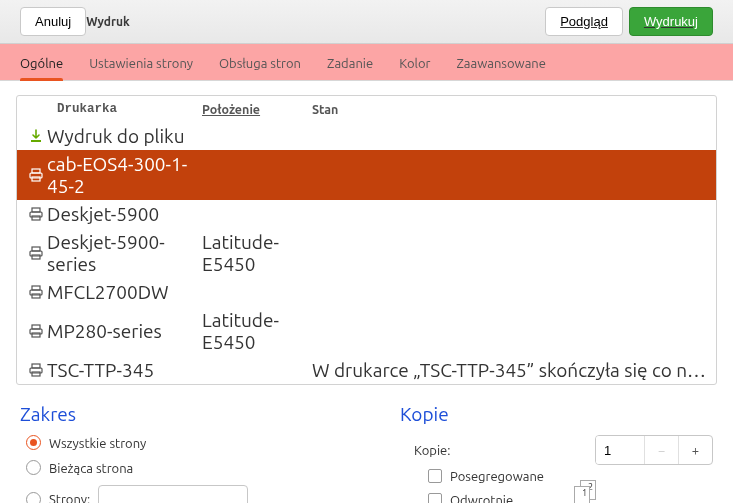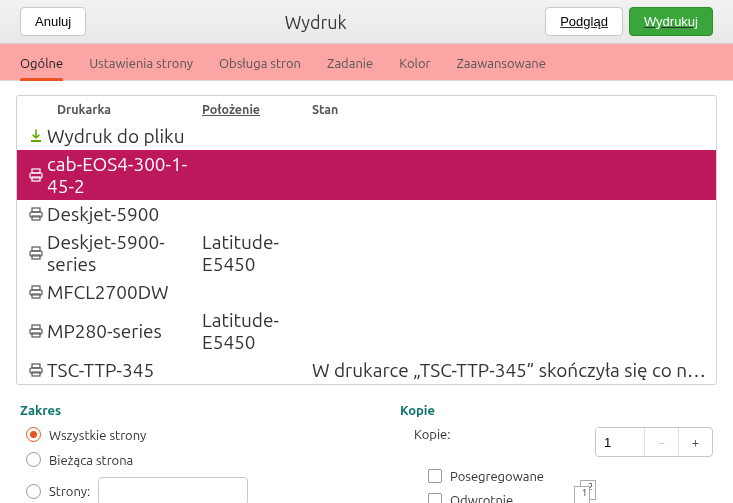--- a/index.html
+++ b/index.html
@@ -29,23 +29,23 @@
     cursor: pointer;
   }
   .btn-primary {
     background: #3aa53a;
     border: 1px solid #2e8b2e;
     color: #fff;
     font-weight: 500;
   }
   .title {
     flex: 1;
-    text-align: center;
-    font-weight: normal;
-    font-size: 18px;
+    text-align: left;
+    font-weight: bold;
+    font-size: 12px;
     color: #3a3a3a;
   }
   .right-btns { display: flex; gap: 6px; text-decoration: underline; }
   .tabs {
     display: flex;
     gap: 26px;
     padding: 12px 20px 0 20px;
     border-bottom: 1px solid #d7d7d7;
     background: #fca5a5;
   }
@@ -73,43 +73,43 @@
     background: #fff;
     min-height: 240px;
   }
   .ph-header {
     display: flex;
     font-weight: bold;
     color: #565656;
     padding: 6px 8px 6px 40px;
     font-size: 12.5px;
   }
-  .col-name { width: 145px; }
+  .col-name { width: 145px; font-family: Liberation Mono, monospace; }
   .col-loc  { width: 110px; text-decoration: underline; }
   .col-stat { flex: 1; }
   .prow {
     display: flex;
     align-items: center;
     padding: 3px 8px;
     font-size: 19px;
   }
   .prow .icon { width: 22px; display:flex; align-items:center; justify-content:center; }
   .prow .pname { width: 155px; }
   .prow .ploc { width: 110px; }
   .prow .pstat { flex: 1; white-space: nowrap; overflow: hidden; text-overflow: ellipsis; }
   .prow.selected {
-    background: #be185d;
+    background: #c2410c;
     color: #fff;
   }
   .lower {
     display: flex;
     padding: 18px 4px 0 4px;
     gap: 40px;
   }
-  .section-title { font-weight: bold; margin-bottom: 10px; font-size: 13px; color:#0f766e;}
+  .section-title { font-weight: normal; margin-bottom: 10px; font-size: 19px; color:#1d4ed8;}
   .radio-row, .check-row {
     display: flex;
     align-items: center;
     gap: 8px;
     margin-bottom: 10px;
     font-size: 13px;
   }
   .radio {
     width: 15px; height: 15px; border-radius: 50%;
     border: 1.5px solid #999;
@@ -119,21 +119,21 @@
   .radio.checked::after { content:""; width:7px; height:7px; background:#e95420; border-radius:50%; }
   .checkbox {
     width: 14px; height: 14px;
     border: 1.5px solid #999; border-radius:2px;
   }
   .pages-input {
     width: 150px; height: 28px;
     border: 1px solid #c7c7c7; border-radius: 4px;
     padding: 0 6px;
   }
-  .copies-row { display:flex; align-items:flex-start; margin-bottom:12px; padding-left: 14px;}
+  .copies-row { display:flex; align-items:center; margin-bottom:4px; padding-left: 14px;}
   .spinner {
     display:flex; border:1px solid #c7c7c7; border-radius:4px; overflow:hidden;
     height: 30px;
   }
   .spinner input {
     width: 48px; border:none; padding:0 8px; font-size:13px; outline:none;
   }
   .spinner .sbtn {
     width: 34px; display:flex; align-items:center; justify-content:center;
     border-left:1px solid #e0e0e0; cursor:pointer; color:#555;

